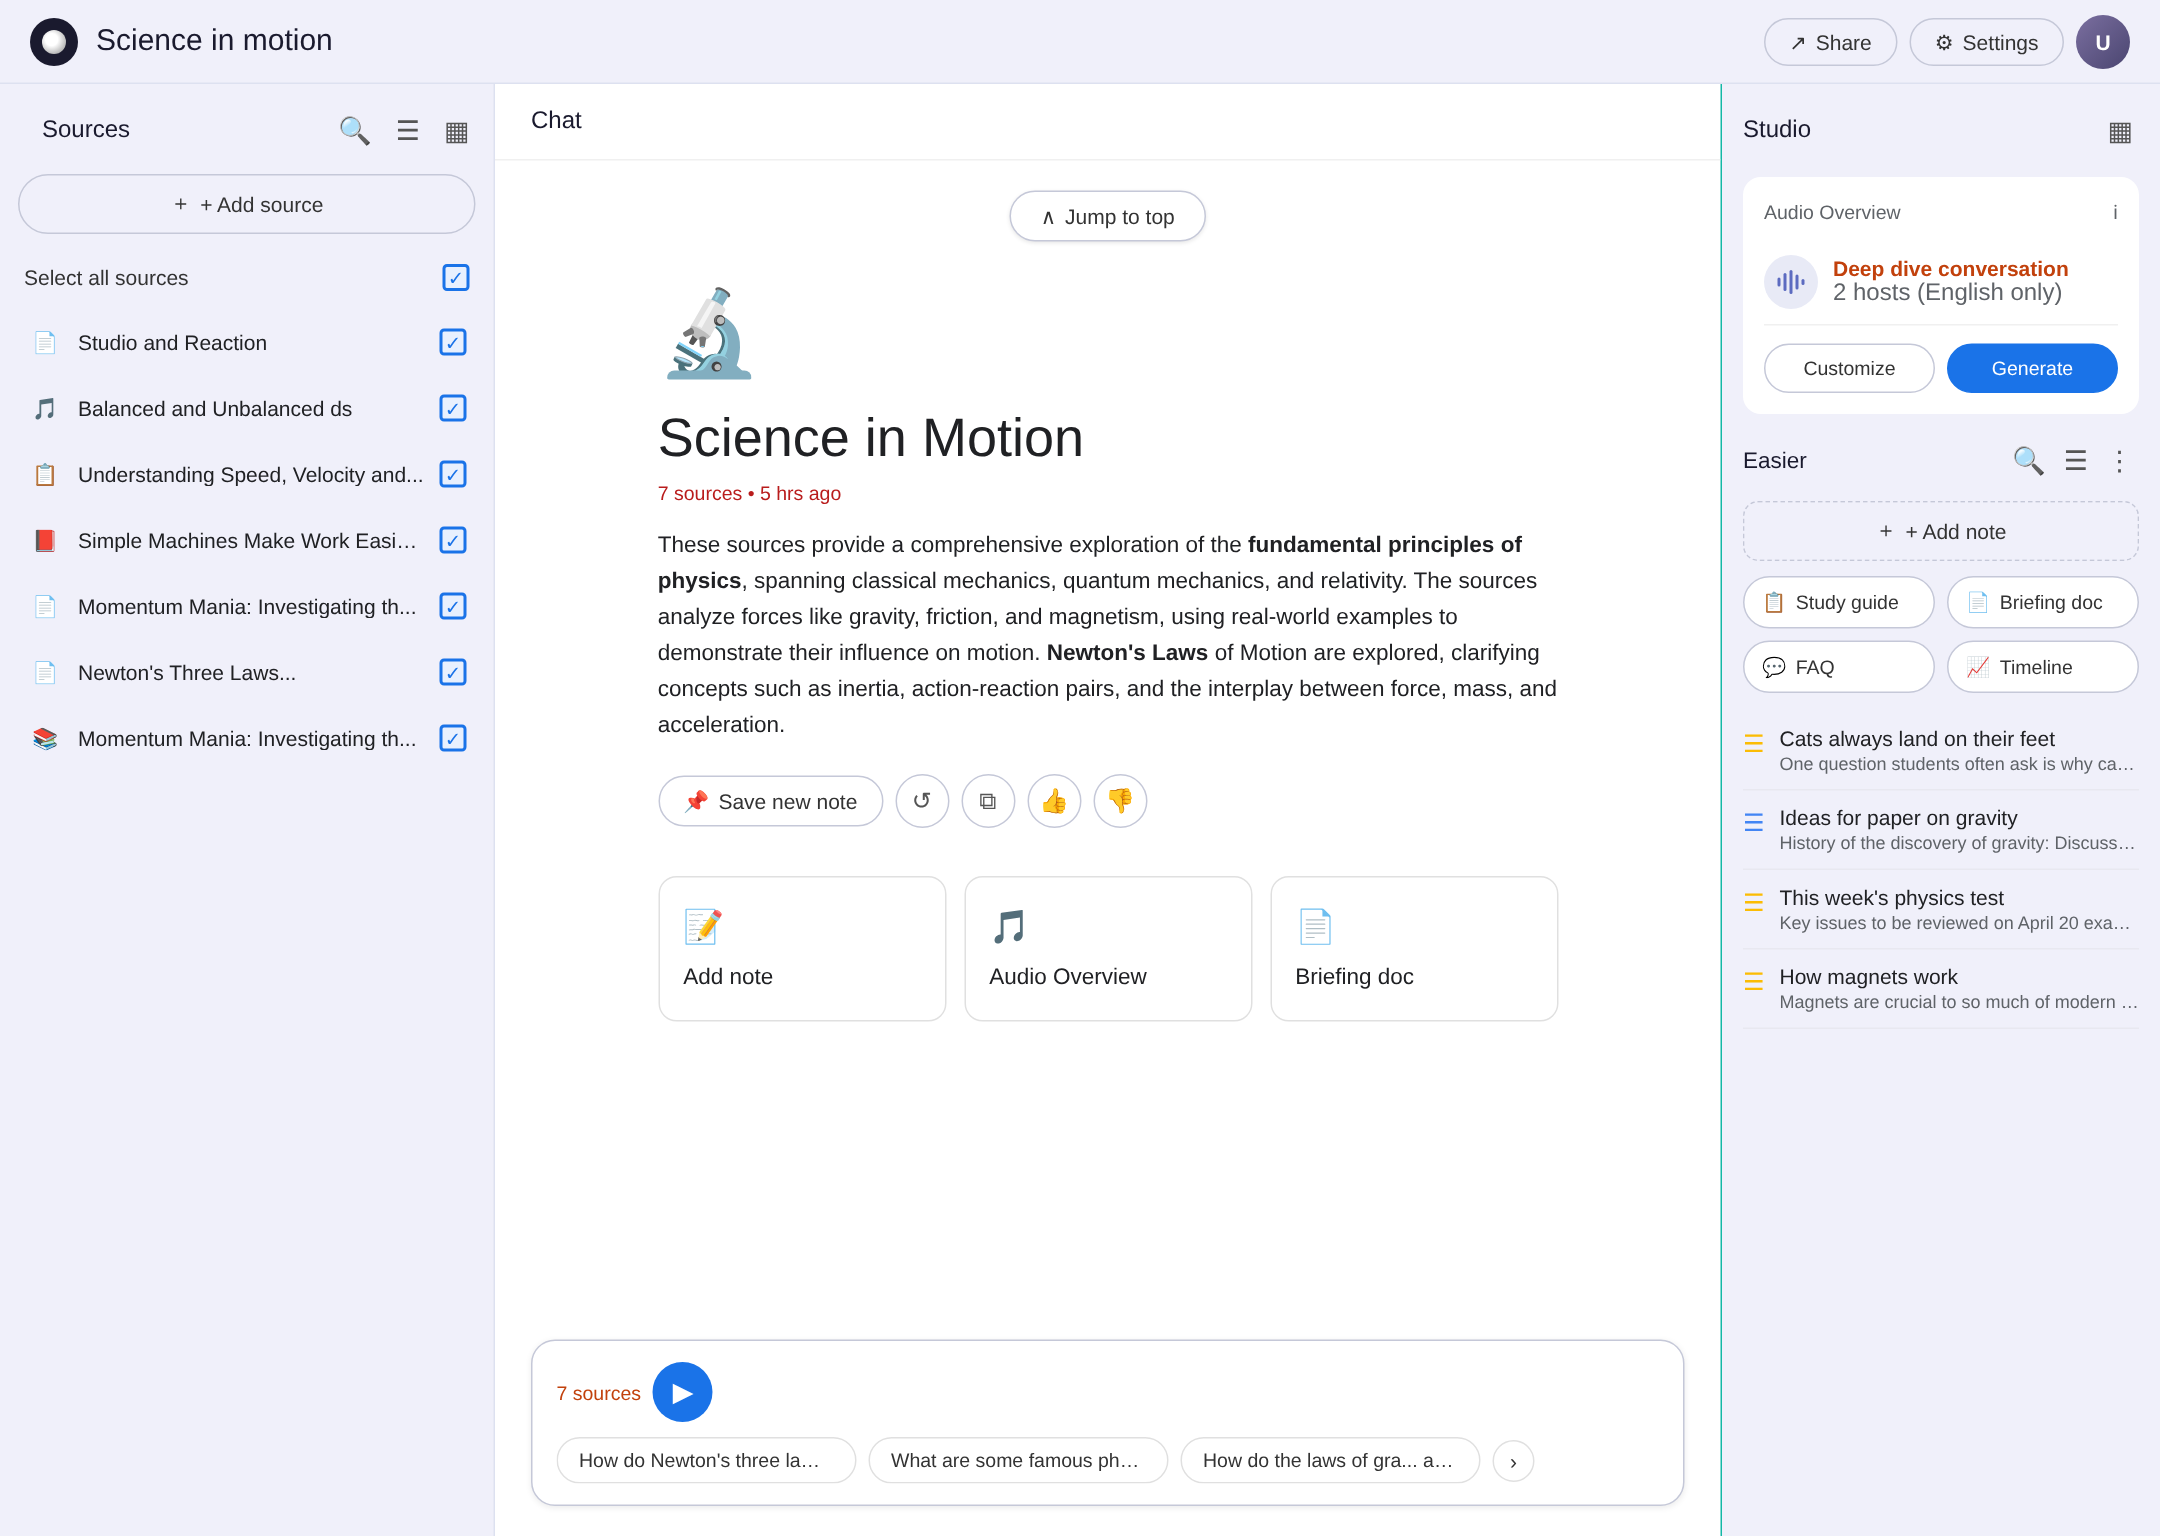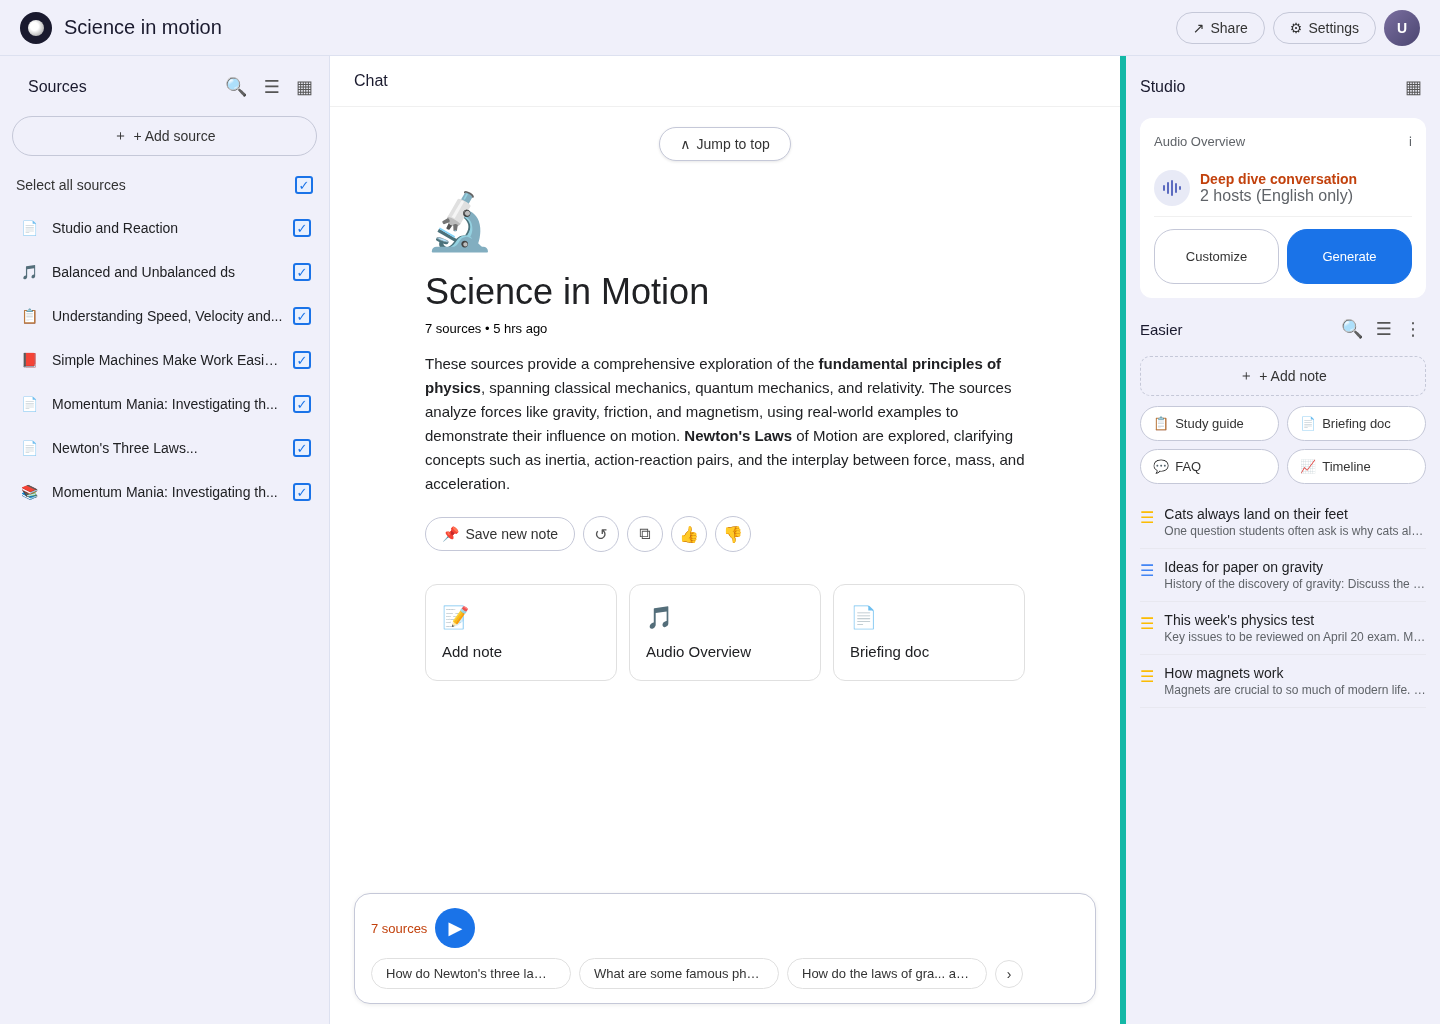--- a/index.html
+++ b/index.html
@@ -173,21 +173,21 @@
       font-size: 13px;
     }
     .checkbox.checked { border-color: #1a73e8; background: #e8f0fe; }
 
     
     .chat-area {
       flex: 1;
       background: white;
       display: flex;
       flex-direction: column;
-      border-right: 6px solid #14b8a6;
+      border-right: 1px solid #14b8a6;
       overflow: hidden;
     }
     .chat-header {
       padding: 16px 24px;
       border-bottom: 1px solid #f0f0f0;
       font-size: 16px;
       font-weight: 500;
       color: #1a1a2e;
       flex-shrink: 0;
     }
@@ -223,21 +223,21 @@
       margin-bottom: 16px;
     }
     .notebook-title {
       font-size: 36px;
       font-weight: 400;
       color: #202124;
       margin-bottom: 8px;
     }
     .notebook-meta {
       font-size: 13px;
-      color: #000000;
+      color: #b91c1c;
       margin-bottom: 16px;
     }
     .notebook-summary {
       font-size: 15px;
       line-height: 1.6;
       color: #202124;
       margin-bottom: 20px;
     }
     .notebook-summary strong {
       font-weight: 600;
@@ -375,21 +375,21 @@
 
     .chat-footer {
       text-align: center;
       font-size: 12px;
       color: #9aa0a6;
       padding: 6px 0 10px;
     }
 
     
     .studio {
-      width: 314px;
+      width: 292px;
       background: #f0f0fa;
       padding: 16px 14px;
       display: flex;
       flex-direction: column;
       gap: 16px;
       overflow-y: auto;
       flex-shrink: 0;
     }
     .studio-header {
       display: flex;
@@ -443,21 +443,21 @@
     .deep-dive-sub {
       font-size: 16px;
       color: #5f6368;
     }
     .audio-actions {
       display: flex;
       gap: 8px;
     }
     .audio-btn {
       flex: 1;
-      padding: 19px 12px;
+      padding: 8px 12px;
       border: 1px solid #c5c8d8;
       border-radius: 20px;
       background: white;
       font-size: 13px;
       color: #333;
       cursor: pointer;
       text-align: center;
     }
     .audio-btn.primary {
       background: #1a73e8;

